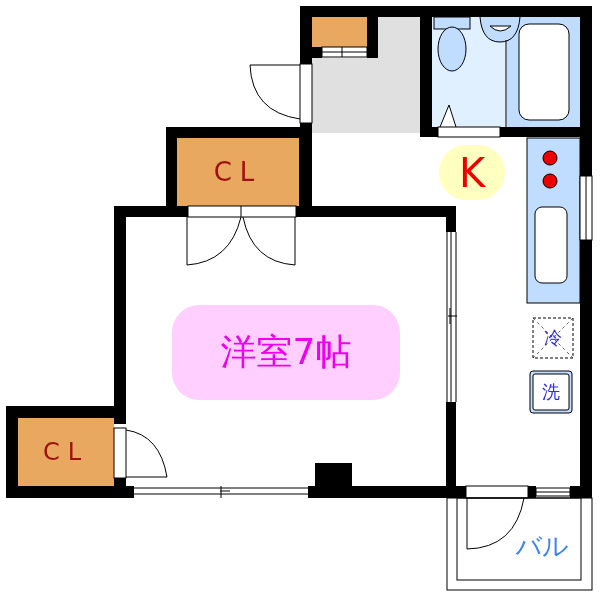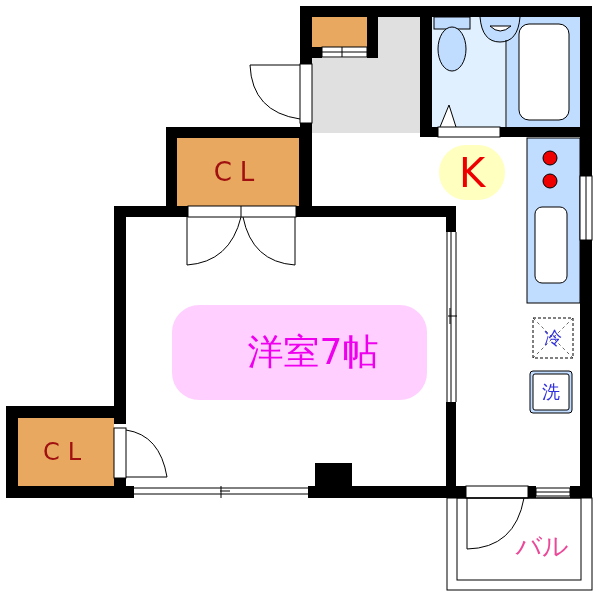--- a/index.html
+++ b/index.html
@@ -2,21 +2,21 @@
 <html><head>
 <meta charset="utf-8">
 <style>
   html, body { margin: 0; padding: 0; background: #ffffff; }
   body { width: 600px; height: 600px; position: relative; overflow: hidden; font-family: "DejaVu Sans", sans-serif; }
   svg { position: absolute; left: 0; top: 0; }
   .lbl { position: absolute; display: flex; align-items: center; justify-content: center; white-space: nowrap; border-radius: 27px; }
   .cl-label { color: #a01010; font-family: "DejaVu Sans", sans-serif; letter-spacing: 8px; }
   .room-label { background: #ffd0ff; color: #ee00ee; font-size: 36px; font-family: "DejaVu Sans", sans-serif; }
   .k-label { background: #ffffc0; color: #ee0000; font-size: 40px; font-family: "DejaVu Sans", sans-serif; }
-  .bal-label { color: #ec4899; font-size: 26px; font-family: "DejaVu Sans", sans-serif; }
+  .bal-label { color: #3b82f6; font-size: 26px; font-family: "DejaVu Sans", sans-serif; }
   .app-icon { color: #3030e0; font-size: 18px; font-family: "DejaVu Sans", sans-serif; }
 </style>
 </head>
 <body>
 
 <svg width="600" height="600" viewBox="0 0 600 600">
 
   <rect x="312" y="58" width="108" height="75" fill="#e0e0e0"></rect>
   <rect x="378" y="17" width="42" height="45" fill="#e0e0e0"></rect>
 
@@ -126,17 +126,17 @@
   <rect x="533" y="318" width="40" height="40" fill="#fff" stroke="#000" stroke-width="1" stroke-dasharray="3,2"></rect>
   <line x1="533" y1="318" x2="573" y2="358" stroke="#000" stroke-width="0.6" stroke-dasharray="3,3"></line>
   <line x1="573" y1="318" x2="533" y2="358" stroke="#000" stroke-width="0.6" stroke-dasharray="3,3"></line>
 
   <rect x="530" y="371" width="42" height="42" rx="3" fill="#c0dcff" stroke="#000" stroke-width="1"></rect>
   <rect x="533" y="374" width="36" height="36" rx="2" fill="#fff" stroke="#000" stroke-width="1"></rect>
 </svg>
 
 <div class="lbl cl-label" style="left:177px;top:138px;width:122px;height:68px;font-size:26px;">CL</div>
 <div class="lbl cl-label" style="left:18px;top:418px;width:96px;height:68px;font-size:24px;">CL</div>
-<div class="lbl room-label" style="left:172px;top:305px;width:228px;height:95px;padding-left:27px;">洋室7帖</div>
+<div class="lbl room-label" style="left:172px;top:305px;width:228px;height:95px;">洋室7帖</div>
 <div class="lbl k-label" style="left:439px;top:145px;width:66px;height:55px;">K</div>
 <div class="lbl bal-label" style="left:508px;top:526px;width:68px;height:40px;">バル</div>
 <div class="lbl app-icon" style="left:533px;top:318px;width:40px;height:40px;">冷</div>
 <div class="lbl app-icon" style="left:533px;top:374px;width:36px;height:36px;">洗</div>
 
 </body></html>

